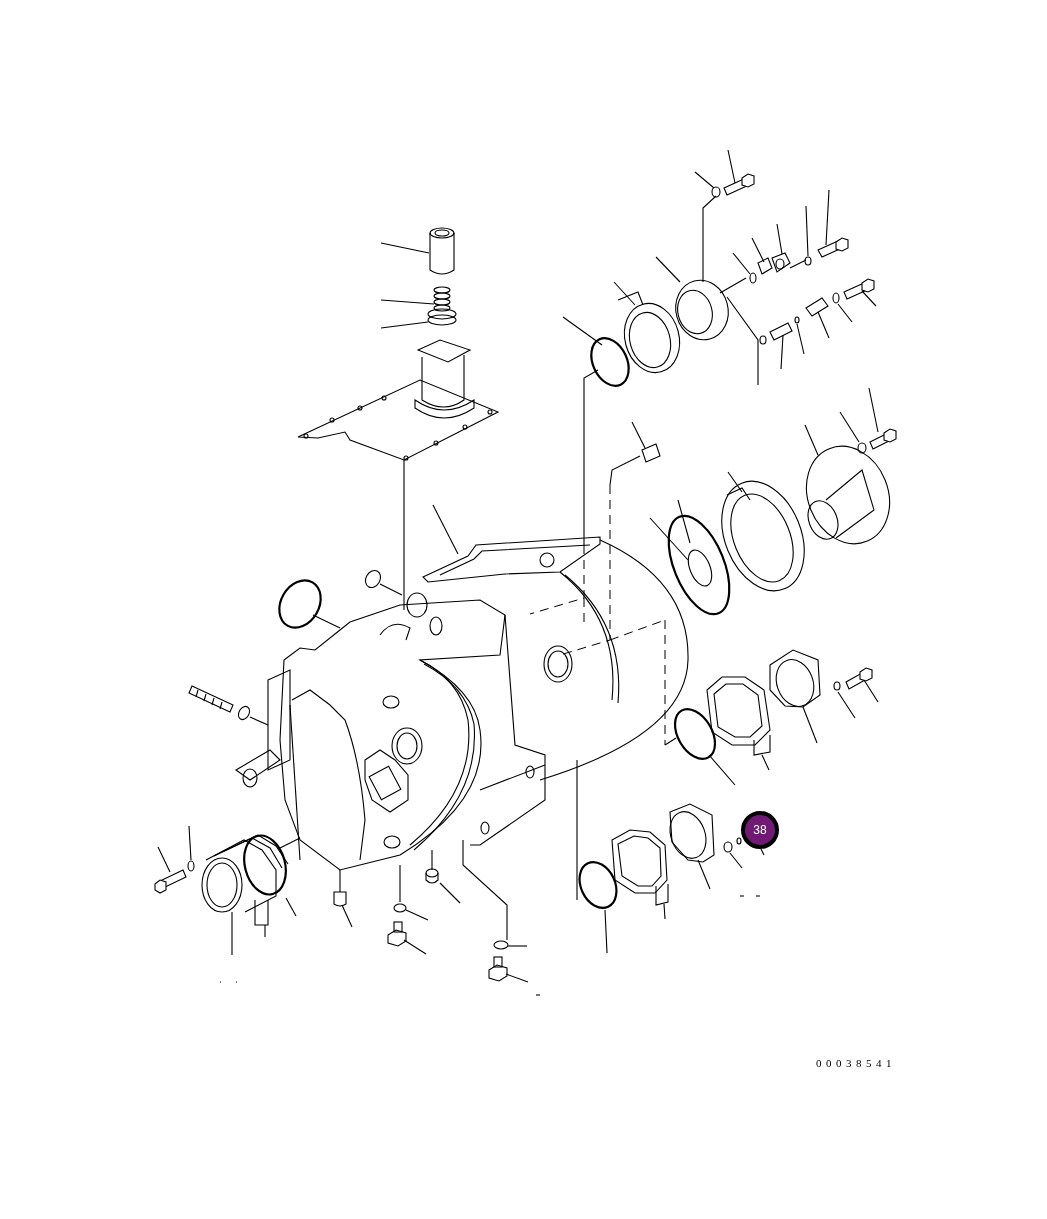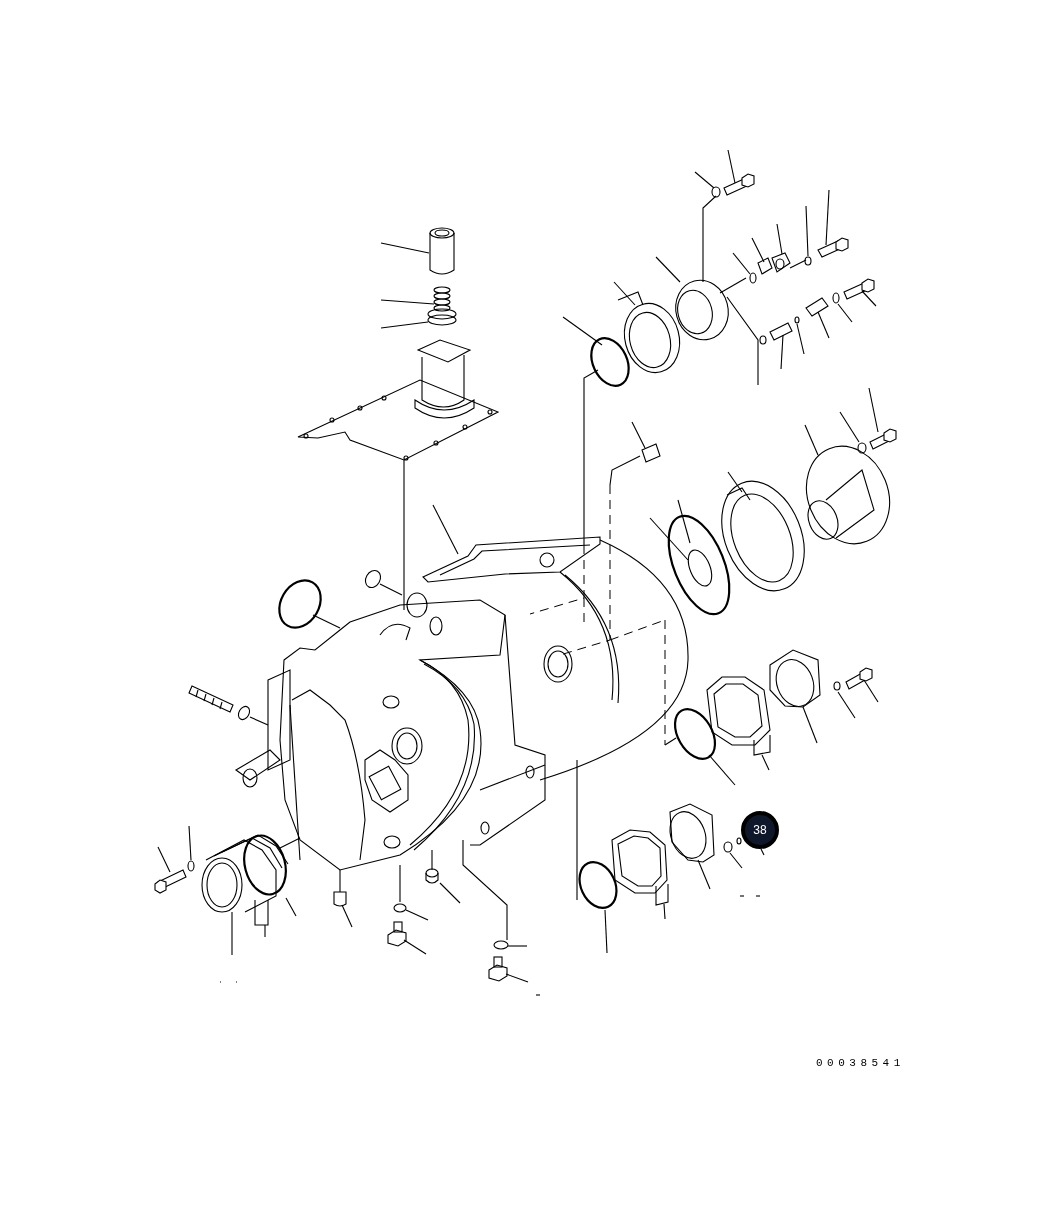--- a/index.html
+++ b/index.html
@@ -3,21 +3,21 @@
 <meta charset="utf-8">
 <style>
   html, body { margin:0; padding:0; background:#ffffff; }
   body { width:1047px; height:1219px; position:relative; overflow:hidden; font-family:"Liberation Sans", sans-serif; }
   #diagram { position:absolute; left:0; top:0; width:1047px; height:1219px; }
   #diagram .ln { fill:none; stroke:#000; stroke-width:1.1; }
   #diagram .thk { fill:none; stroke:#000; stroke-width:2.2; }
   #diagram .dash { fill:none; stroke:#000; stroke-width:1; stroke-dasharray:9 6; }
   #diagram .wf { fill:#fff; stroke:#000; stroke-width:1.1; }
   .callout { position:absolute; border-radius:50%; box-sizing:border-box; display:flex; align-items:center; justify-content:center; color:#fff; font-family:"Liberation Sans", sans-serif; font-size:12px; cursor:pointer; }
-  .drawing-no { position:absolute; font-family:Liberation Mono, monospace; font-size:11px; letter-spacing:4.5px; color:#000; }
+  .drawing-no { position:absolute; font-family:Liberation Serif, serif; font-size:11px; letter-spacing:4.5px; color:#000; }
 </style>
 </head>
 <body>
 
 <svg id="diagram" viewBox="0 0 1047 1219" xmlns="http://www.w3.org/2000/svg">
 
   <g>
 
     <g>
       <ellipse class="wf" cx="442" cy="233" rx="12" ry="5"></ellipse>
@@ -266,17 +266,17 @@
     <line class="ln" x1="761" y1="849" x2="764" y2="855"></line>
     <line class="ln" x1="740" y1="896" x2="744" y2="896"></line>
     <line class="ln" x1="756" y1="896" x2="760" y2="896"></line>
   </g>
 
   <line class="ln" x1="220" y1="982" x2="221" y2="982"></line>
   <line class="ln" x1="236" y1="982" x2="237" y2="982"></line>
   <line class="ln" x1="536" y1="995" x2="540" y2="995"></line>
 </svg>
 
-<div class="callout" style="left:741px; top:811px; width:38px; height:38px; background:#0f172a; border:4px solid #000;">
+<div class="callout" style="left:741px; top:811px; width:38px; height:38px; background:#701a75; border:4px solid #000;">
   <span>38</span>
 </div>
 
 <div class="drawing-no" style="left:816px; top:1057px;">00038541</div>
 
 </body></html>

